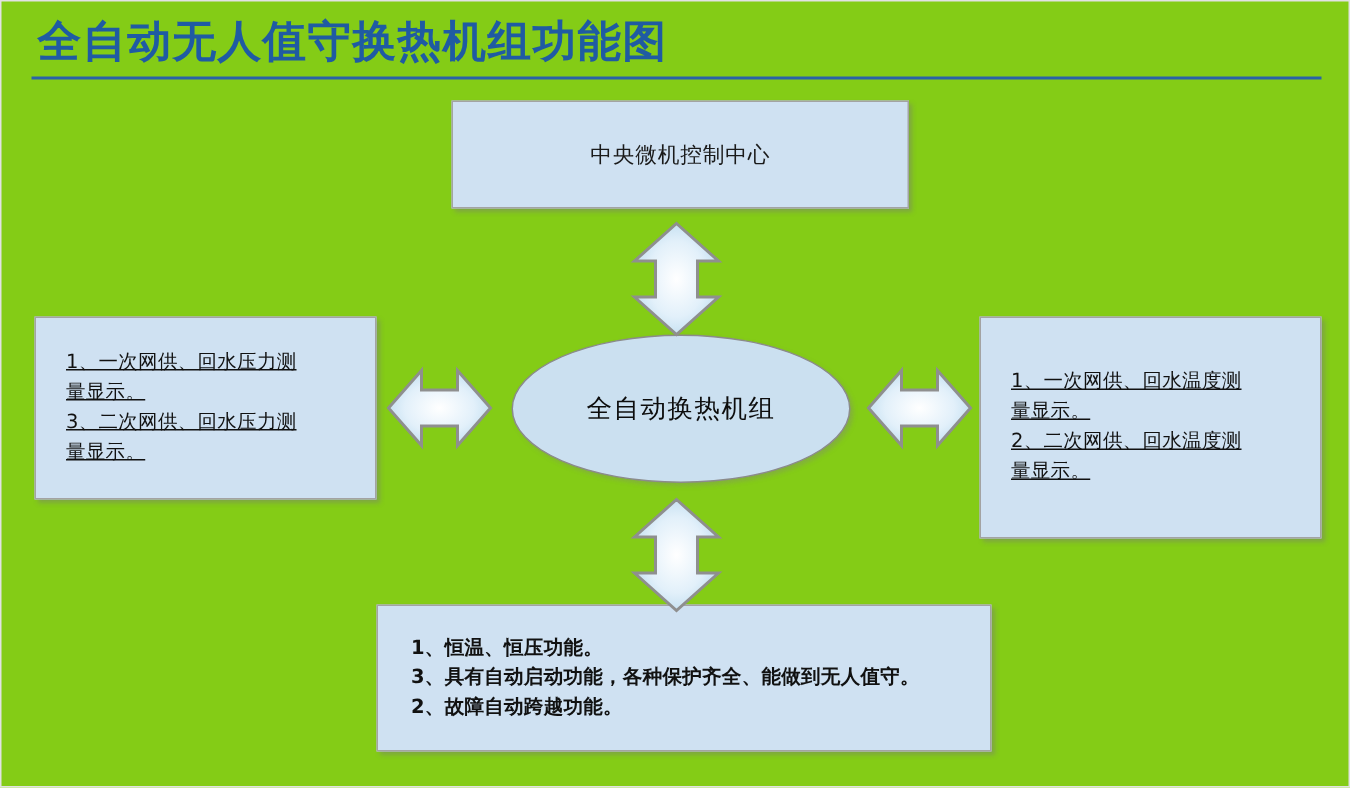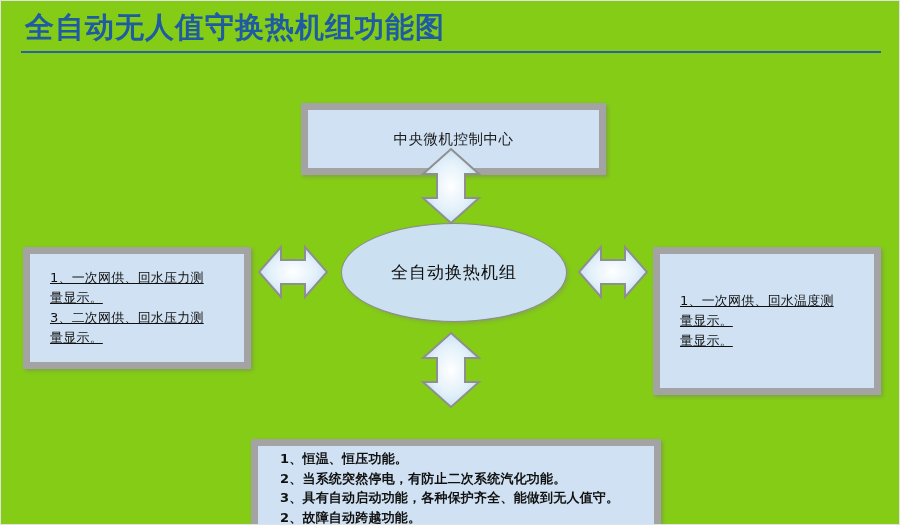--- a/index.html
+++ b/index.html
@@ -38,24 +38,23 @@
     top: 50px;
     width: 860px;
     height: 2px;
     background: #2a62a8;
   }
 
   
   .box {
     position: absolute;
     background: #cfe1f2;
-    border: 7px solid #a3a3a3;
+    border: 1px solid #a3a3a3;
     box-sizing: border-box;
     box-shadow: 2px 2px 3px rgba(120,120,120,0.45);
-    margin-top: 36px;
   }
   .box-inner {
     position: absolute;
     left: 0; top: 0; right: 0; bottom: 0;
     display: flex;
     flex-direction: column;
     justify-content: center;
   }
 
   #box-top {
@@ -160,28 +159,28 @@
       <div class="line cont">量显示。</div>
       <div class="line">3、二次网供、回水压力测</div>
       <div class="line cont">量显示。</div>
     </div>
   </div>
 
   <div class="box" id="box-right">
     <div class="box-inner side-text">
       <div class="line">1、一次网供、回水温度测</div>
       <div class="line cont">量显示。</div>
+      <div class="line">2、二次网供、回水温度测</div>
       <div class="line cont">量显示。</div>
     </div>
   </div>
 
   <div class="box" id="box-bottom">
     <div class="box-inner">
       <div class="line">1、恒温、恒压功能。</div>
-      <div class="line">2、当系统突然停电，有防止二次系统汽化功能。</div>
       <div class="line">3、具有自动启动功能，各种保护齐全、能做到无人值守。</div>
       <div class="line">2、故障自动跨越功能。</div>
     </div>
   </div>
 
   <div class="ellipse">
     <div class="line">全自动换热机组</div>
   </div>
 
   <div class="arrow" id="arrow-top">

